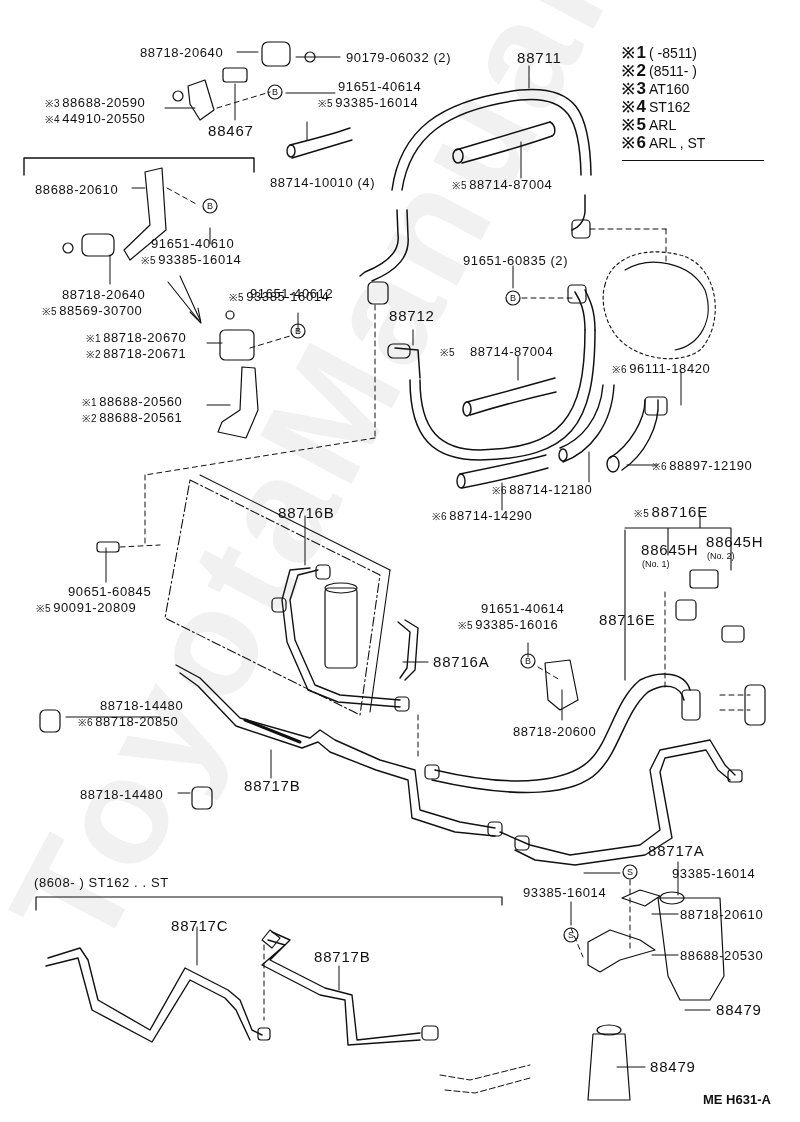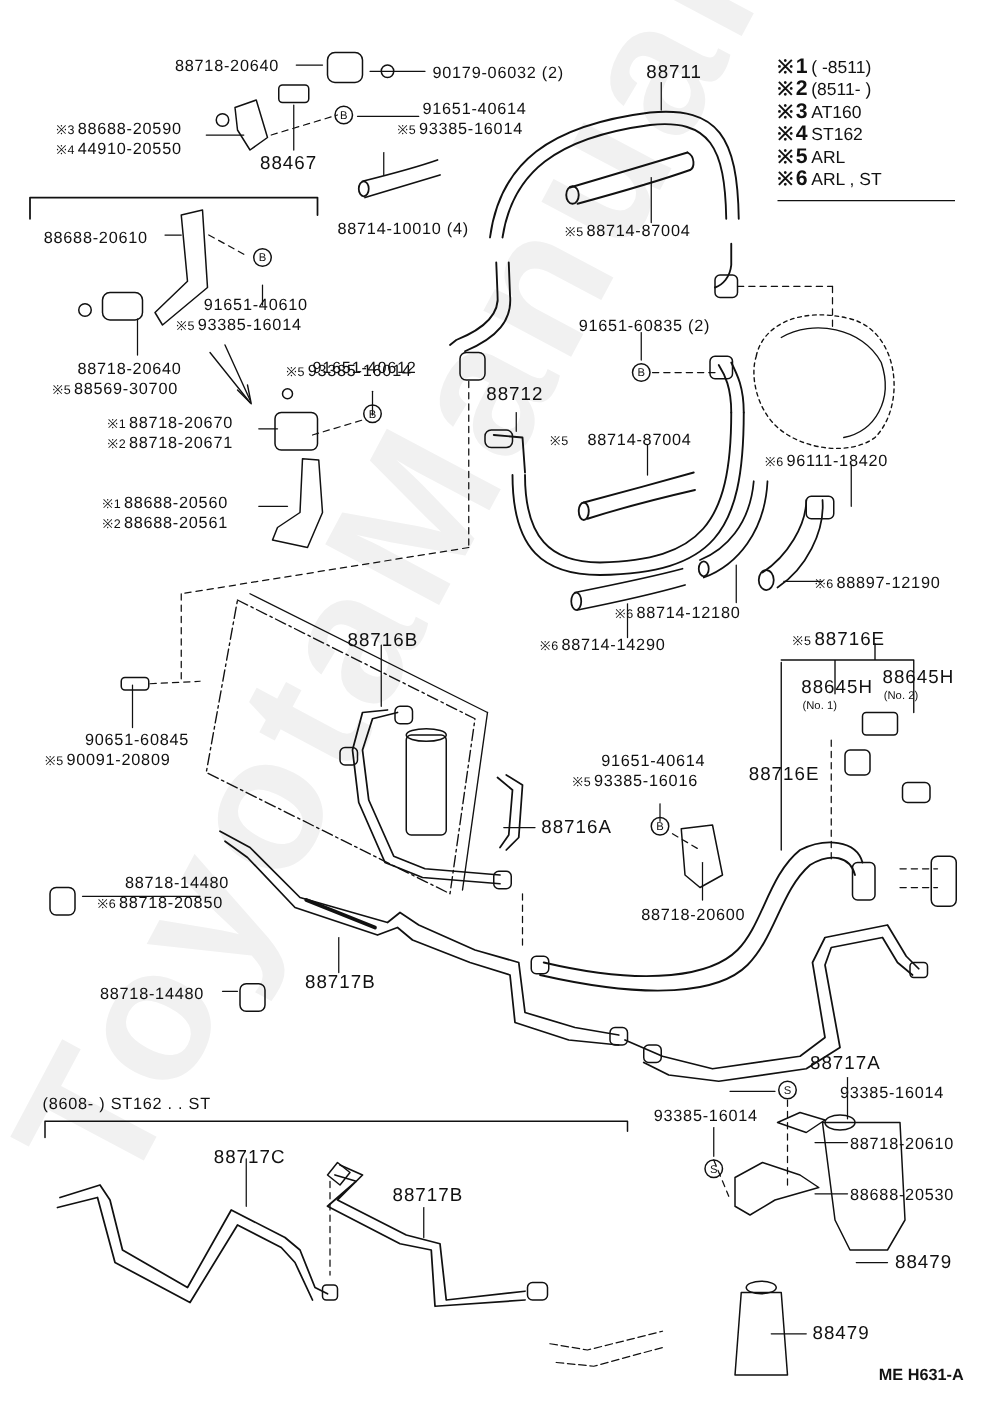--- a/index.html
+++ b/index.html
@@ -253,21 +253,21 @@
 <div class="lbl" style="left:346px;top:50px">90179-06032 (2)</div>
 <div class="lbl big" style="left:517px;top:50px">88711</div>
 <div class="lbl" style="left:338px;top:79px">91651-40614</div>
 <div class="lbl" style="left:318px;top:95px"><span class="mk">※5</span><span>93385-16014</span></div>
 <div class="lbl" style="left:45px;top:95px"><span class="mk">※3</span><span>88688-20590</span></div>
 <div class="lbl" style="left:45px;top:111px"><span class="mk">※4</span><span>44910-20550</span></div>
 <div class="lbl big" style="left:208px;top:123px">88467</div>
 <div class="lbl" style="left:270px;top:175px">88714-10010 (4)</div>
 <div class="lbl" style="left:452px;top:177px"><span class="mk">※5</span><span>88714-87004</span></div>
 <div class="lbl" style="left:35px;top:182px">88688-20610</div>
-<div class="lbl" style="left:163px;top:236px">91651-40610</div>
+<div class="lbl" style="left:151px;top:236px">91651-40610</div>
 <div class="lbl" style="left:141px;top:252px"><span class="mk">※5</span><span>93385-16014</span></div>
 <div class="lbl" style="left:62px;top:287px">88718-20640</div>
 <div class="lbl" style="left:42px;top:303px"><span class="mk">※5</span><span>88569-30700</span></div>
 <div class="lbl" style="left:250px;top:286px">91651-40612</div>
 <div class="lbl" style="left:229px;top:289px"><span class="mk">※5</span><span>93385-16014</span></div>
 <div class="lbl" style="left:86px;top:330px"><span class="mk">※1</span><span>88718-20670</span></div>
 <div class="lbl" style="left:86px;top:346px"><span class="mk">※2</span><span>88718-20671</span></div>
 <div class="lbl" style="left:82px;top:394px"><span class="mk">※1</span><span>88688-20560</span></div>
 <div class="lbl" style="left:82px;top:410px"><span class="mk">※2</span><span>88688-20561</span></div>
 <div class="lbl" style="left:463px;top:253px">91651-60835 (2)</div>

